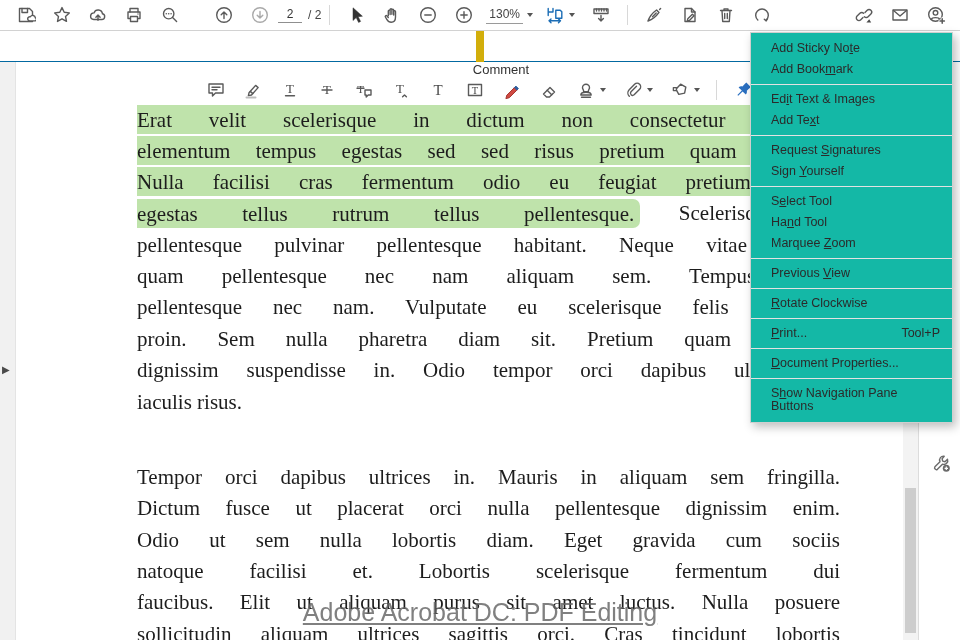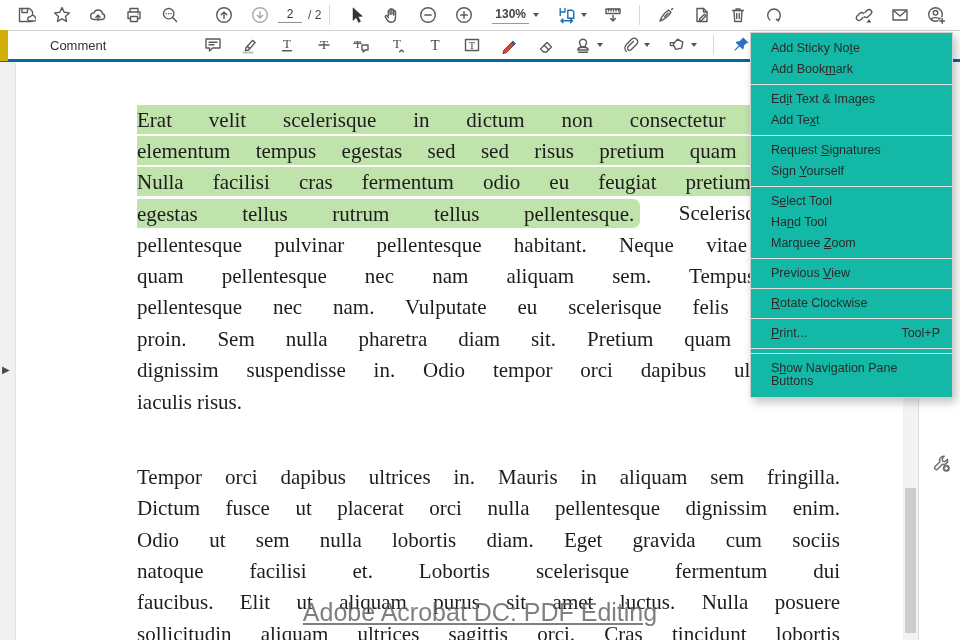--- a/index.html
+++ b/index.html
@@ -1,30 +1,30 @@
 <!DOCTYPE html>
 <html><head>
 <meta charset="utf-8">
 <style>
   html,body{margin:0;padding:0;}
   body{width:960px;height:640px;position:relative;overflow:hidden;background:#fff;
        font-family:"Liberation Sans",sans-serif;-webkit-font-smoothing:antialiased;}
   .tb{position:absolute;left:0;right:0;background:#fff;display:flex;align-items:center;box-sizing:border-box;}
   .tb-top{top:0;height:31px;border-bottom:1px solid #d2d2d2;padding-left:8px;z-index:5;}
-  .tb-comment{top:31px;height:31px;border-bottom:3px solid #0369a1;z-index:5;}
+  .tb-comment{top:31px;height:31px;border-bottom:1px solid #0369a1;z-index:5;flex-direction:column;}
   .tbtn{background:none;border:none;padding:2px;margin:0 6px;cursor:pointer;display:flex;align-items:center;height:26px;}
   .tbtn svg{display:block;}
   .ic{fill:none;stroke:#5a5a5a;stroke-width:1.4;stroke-linecap:round;stroke-linejoin:round;}
   .ic text{stroke:none;fill:#4a4a4a;}
   .vdiv{width:1px;height:20px;background:#d8d8d8;margin:0 8px;}
   .pgnav{display:flex;align-items:center;margin-left:18px;}
   .pginput{width:24px;border:none;border-bottom:1px solid #8f8f8f;text-align:center;
            font-family:"Liberation Sans",sans-serif;font-size:12px;color:#333;padding:0 0 1px;background:transparent;}
   .pgtotal{font-size:12px;color:#444;margin-left:6px;}
-  .zoomctl{display:flex;align-items:center;margin:0 10px;cursor:pointer;font-weight:bold;}
+  .zoomctl{display:flex;align-items:center;margin:0 4px;cursor:pointer;}
   .zoomlvl{font-size:12px;color:#444;border-bottom:1px solid #9a9a9a;padding:0 3px 2px;}
   .caret{width:0;height:0;border-left:3.5px solid transparent;border-right:3.5px solid transparent;
          border-top:4px solid #555;margin-left:4px;}
   .rgroup{margin-left:auto;display:flex;align-items:center;padding-right:6px;}
   .accentbar{width:8px;height:31px;background:#d2ae0b;flex:none;}
   .cmtlabel{font-size:13px;color:#323232;margin-left:42px;}
   .cicons{display:flex;align-items:center;margin-left:88px;}
   .cicons .tbtn{margin:0 6.5px;}
   .swatch{width:18px;height:18px;border-radius:50%;background:#d8232a;}
   
@@ -407,19 +407,22 @@
       <div class="menu-sep"></div>
       <div class="menu-item">
         <span><u>R</u>otate Clockwise</span>
       </div>
       <div class="menu-sep"></div>
       <div class="menu-item">
         <span><u>P</u>rint...</span>
         <span class="menu-shortcut">Tool+P</span>
       </div>
       <div class="menu-sep"></div>
+      <div class="menu-item">
+        <span><u>D</u>ocument Properties...</span>
+      </div>
       <div class="menu-sep"></div>
       <div class="menu-item">
         <span>S<u>h</u>ow Navigation Pane Buttons</span>
       </div>
     </div>
 
 </div>
 
 </body></html>

